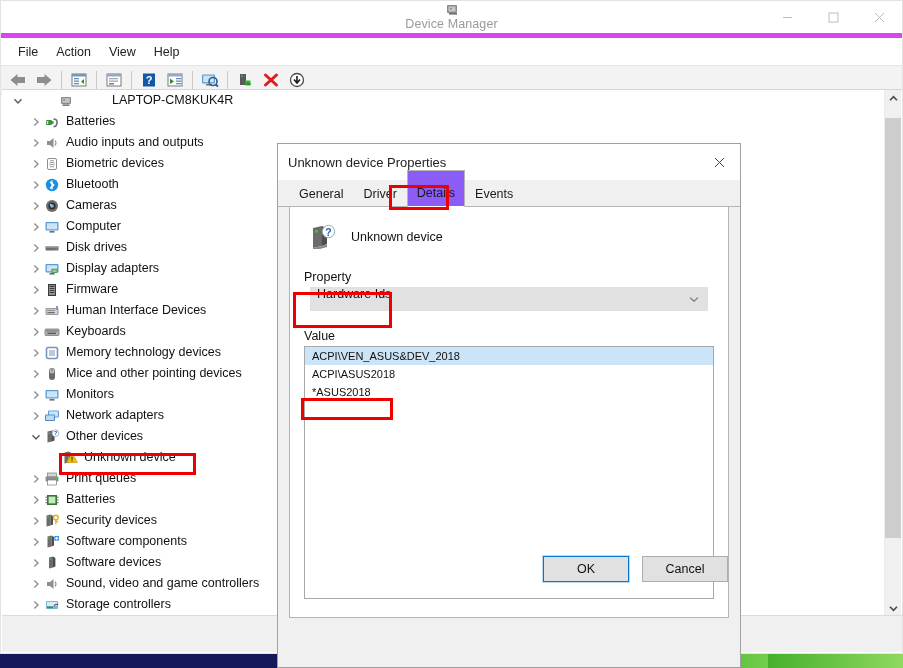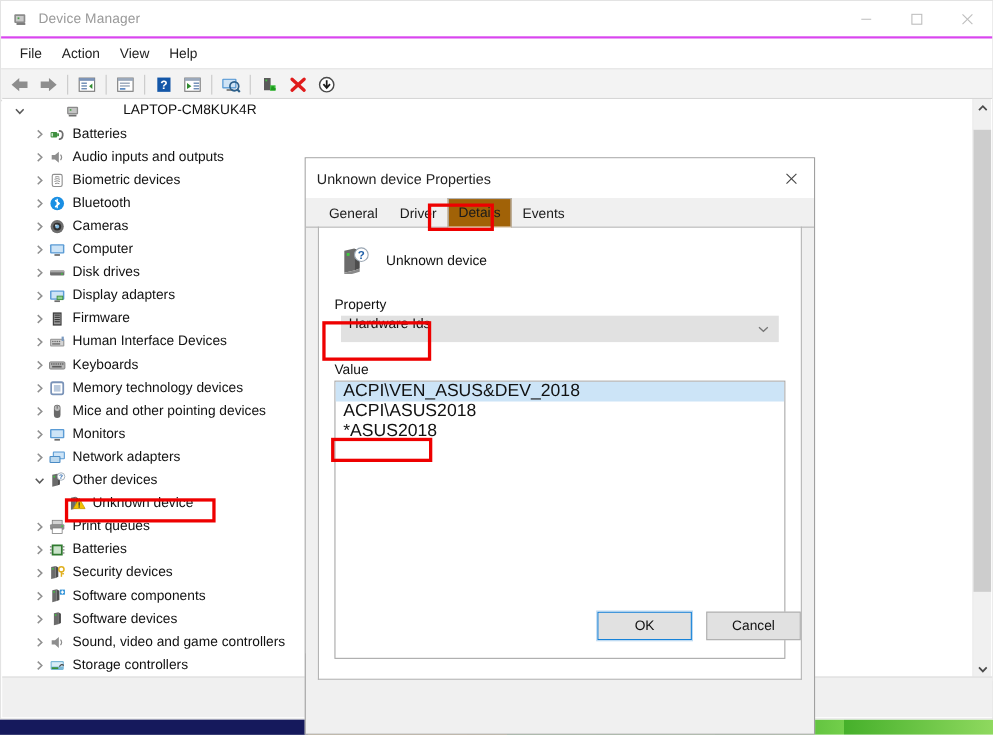--- a/index.html
+++ b/index.html
@@ -39,21 +39,22 @@
     width: 903px; height: 654px;
     background: #ffffff;
     border: 1px solid #e3e3e3;
     box-sizing: border-box;
   }
   .titlebar {
     position: relative;
     height: 32px;
     background: #ffffff;
     display: flex; align-items: center;
-    border-bottom: 2px solid #d946ef;
+    border-bottom: 5px solid #d946ef;
+    flex-direction: column;
   }
   .title-icon {
     margin-left: 10px; margin-right: 8px;
     width: 16px; height: 16px; position: relative;
   }
   .title-text {
     font-size: 12.5px; color: #9a9a9a; letter-spacing: .1px;
   }
   .wincontrols { position: absolute; right: 0; top: 0; height: 32px; display: flex; }
   .wc {
@@ -165,25 +166,25 @@
   }
   .tab {
     font-size: 12.5px; color: #1a1a1a;
     padding: 4px 9px 4px 9px;
     background: transparent;
     border: 1px solid transparent;
     border-bottom: none;
     line-height: 15px;
   }
   .tab.active {
-    background: #a16207;
+    background: #8b5cf6;
     border: 1px solid #b4b4b4;
     border-bottom: 1px solid #ffffff;
     margin-bottom: -1px;
-    padding-top: 5px; padding-bottom: 5px;
+    padding-top: 15px; padding-bottom: 5px;
     position: relative; z-index: 3;
   }
   .tabpanel {
     position: absolute; left: 11px; top: 26px;
     width: 440px; height: 412px;
     background: #ffffff;
     border: 1px solid #b4b4b4;
     border-top: none;
     box-sizing: border-box;
   }
@@ -207,21 +208,21 @@
   .combo-arrow {
     position: absolute; right: 9px; top: 0; height: 24px;
     display: flex; align-items: center; color: #767676;
   }
   .listbox {
     margin: 2px 14px 0 14px; height: 253px;
     background: #ffffff; border: 1px solid #a8a8a8;
     box-sizing: border-box; overflow: hidden;
   }
   .litem {
-    height: 18px; line-height: 18px; font-size: 16px;
+    height: 18px; line-height: 18px; font-size: 11px;
     color: #111; padding-left: 7px; white-space: nowrap;
   }
   .litem.sel { background: #cce4f7; }
 
   .dlg-buttons {
     position: absolute; right: 12px; bottom: 12px;
     display: flex; gap: 13px;
   }
   .btn {
     width: 86px; height: 26px;

